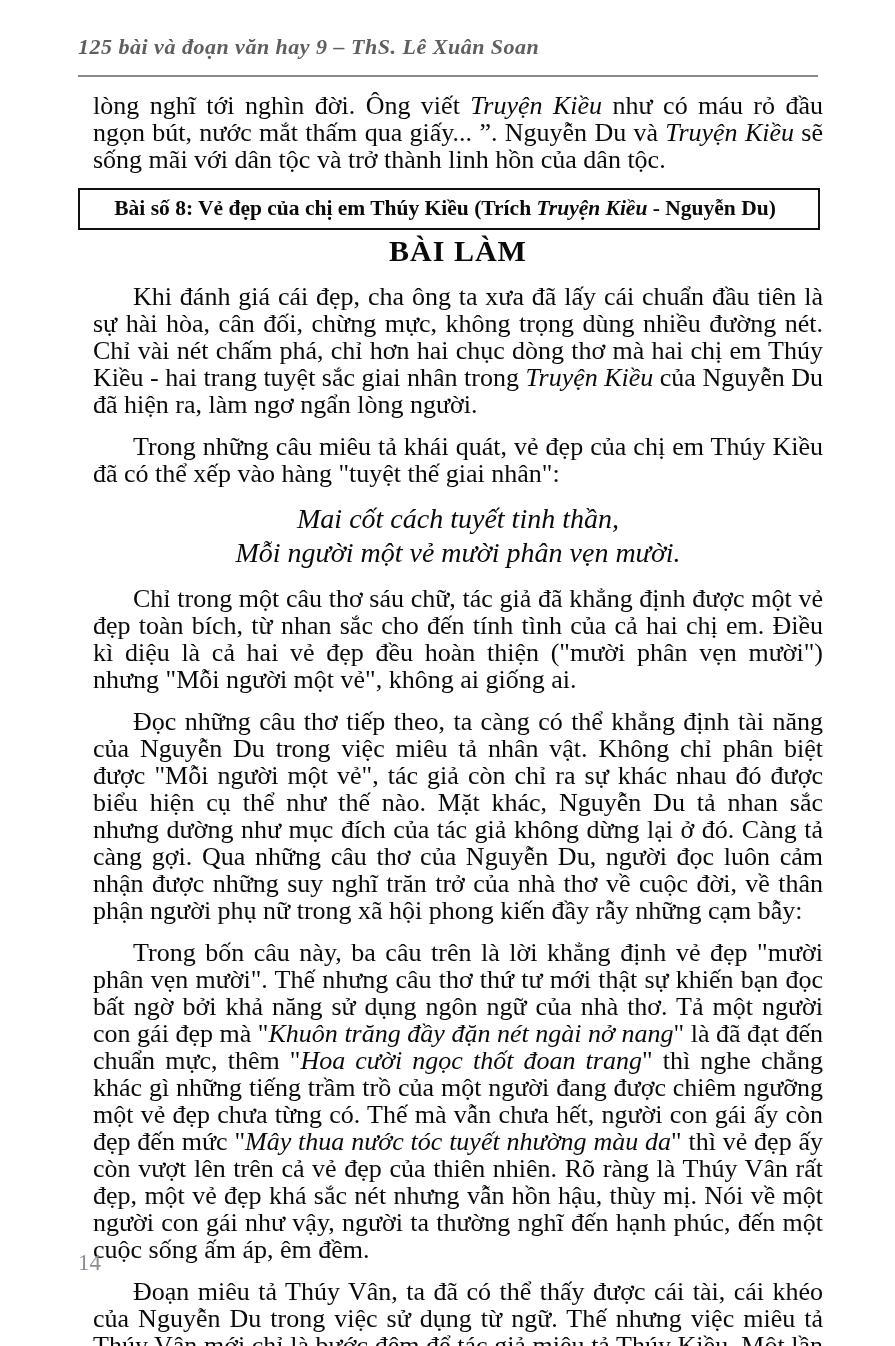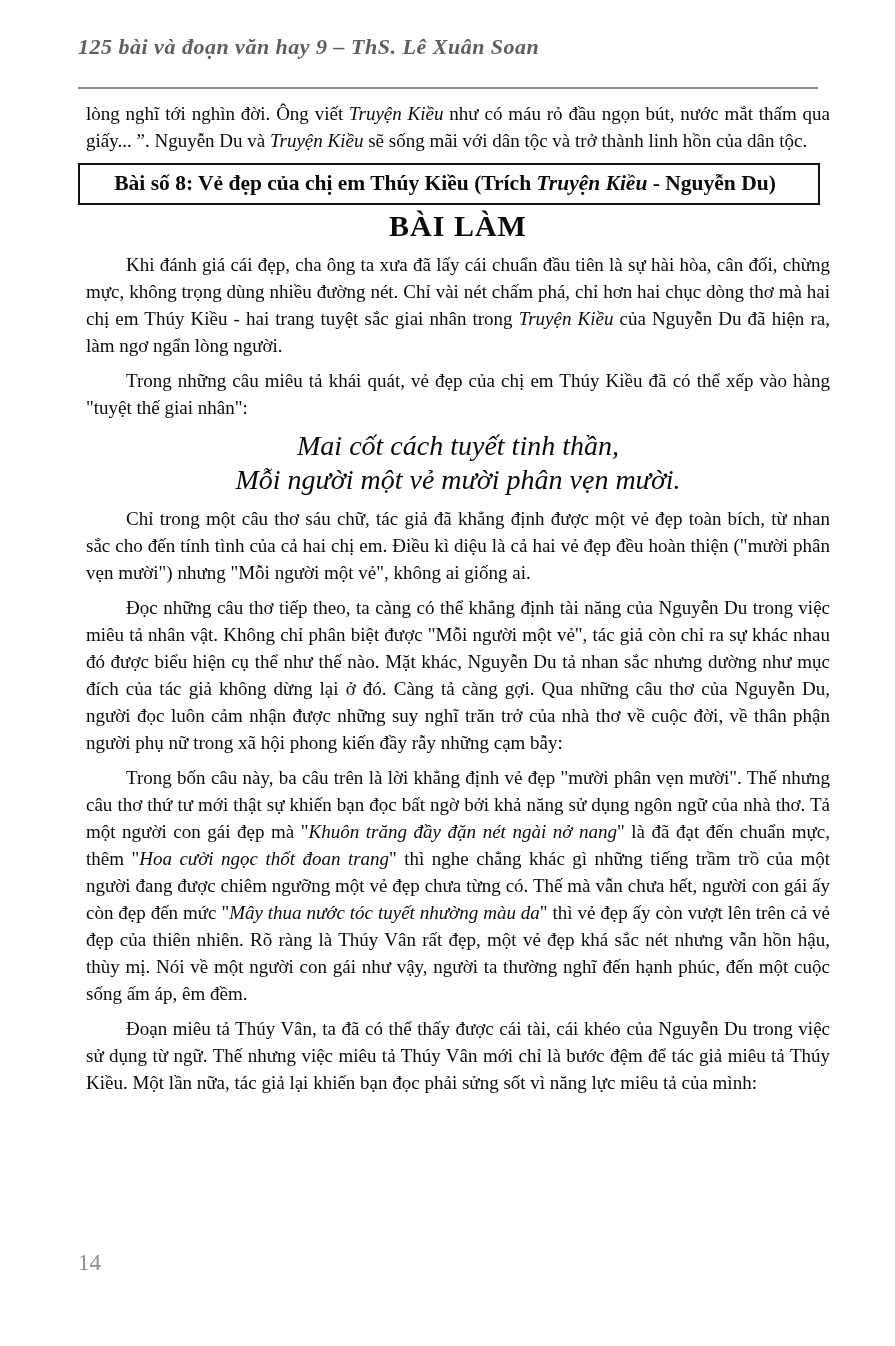--- a/index.html
+++ b/index.html
@@ -19,28 +19,28 @@
     background: #ffffff;
   }
   
   .running-head {
     width: 740px;
     font-size: 22px;
     font-weight: bold;
     font-style: italic;
     color: #5f5f63;
     border-bottom: 2px solid #8a8a8e;
-    padding-bottom: 27px;
+    padding-bottom: 15px;
     letter-spacing: 0.5px;
   }
   
   .content { width: 760px; margin-top: 11px; }
   .para {
-    margin: 8px;
-    font-size: 19px;
+    margin: 15px;
+    font-size: 26px;
     line-height: 27px;
     text-align: justify;
     text-indent: 40px;
   }
   .para.no-indent { text-indent: 0; }
   .it { font-style: italic; }
   
   .title-box {
     box-sizing: border-box;
     width: 742px;

